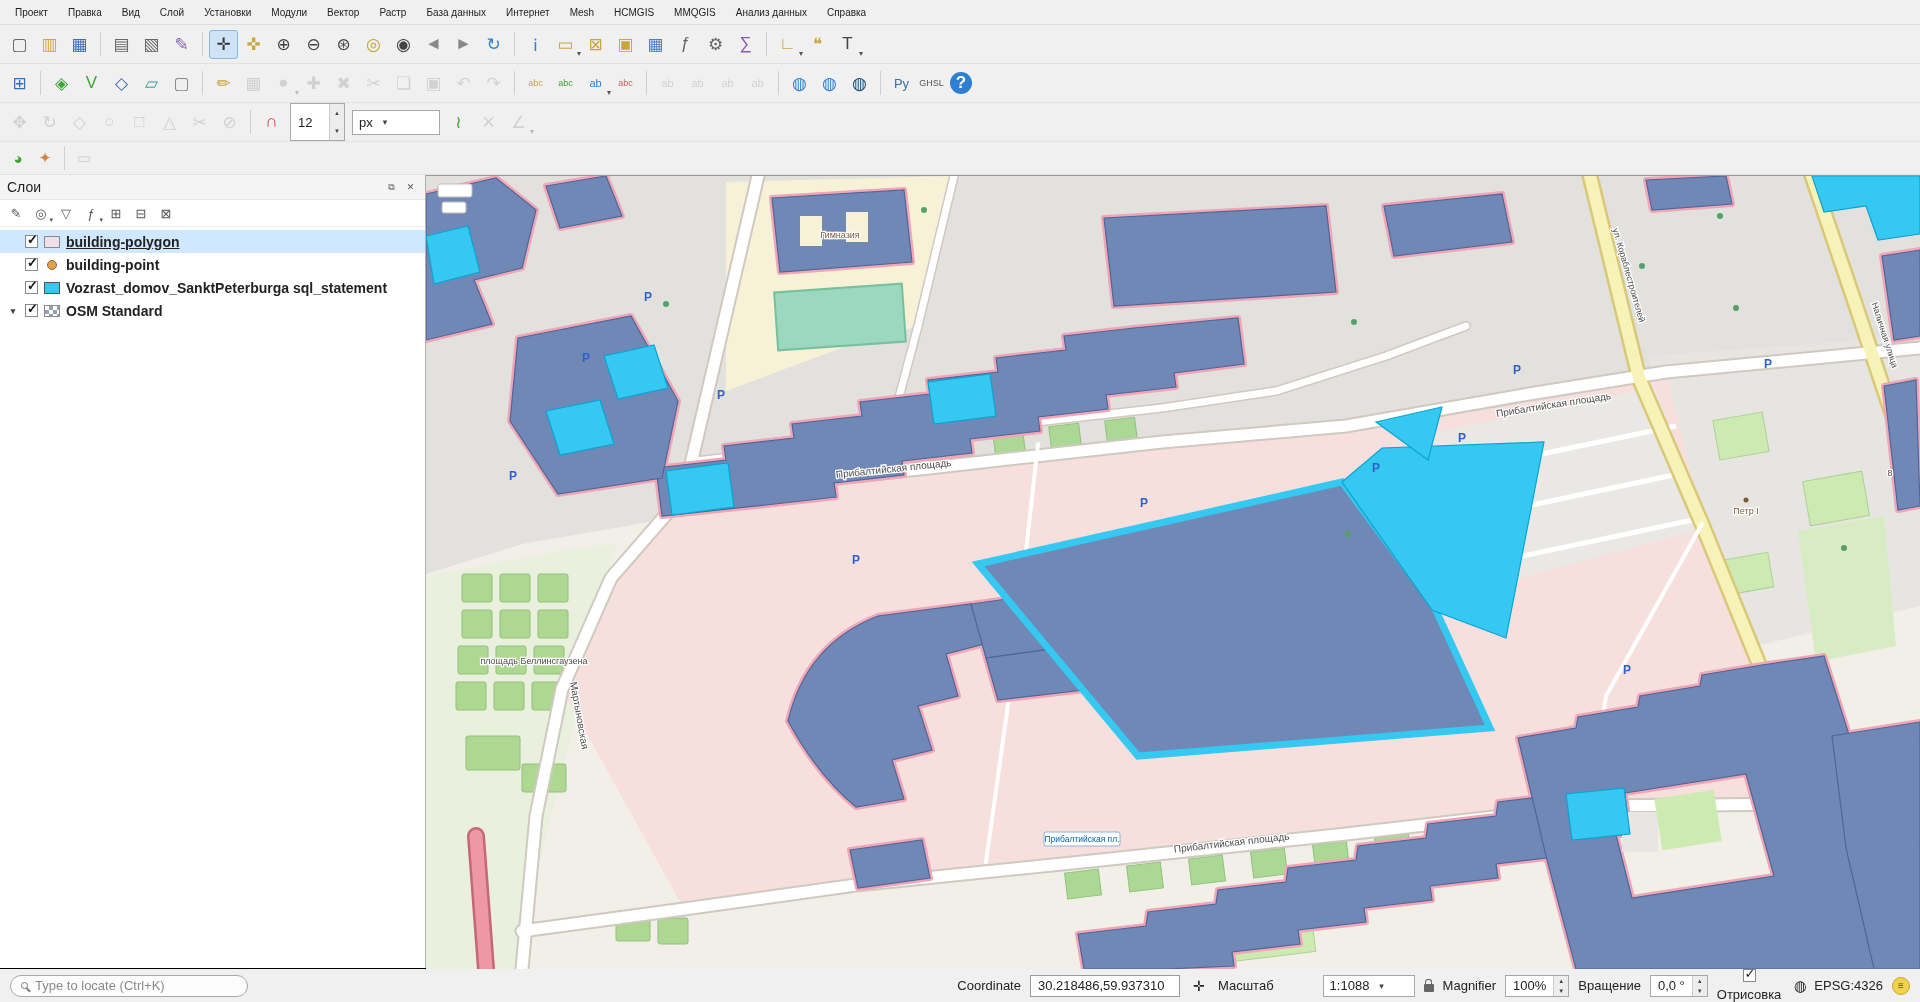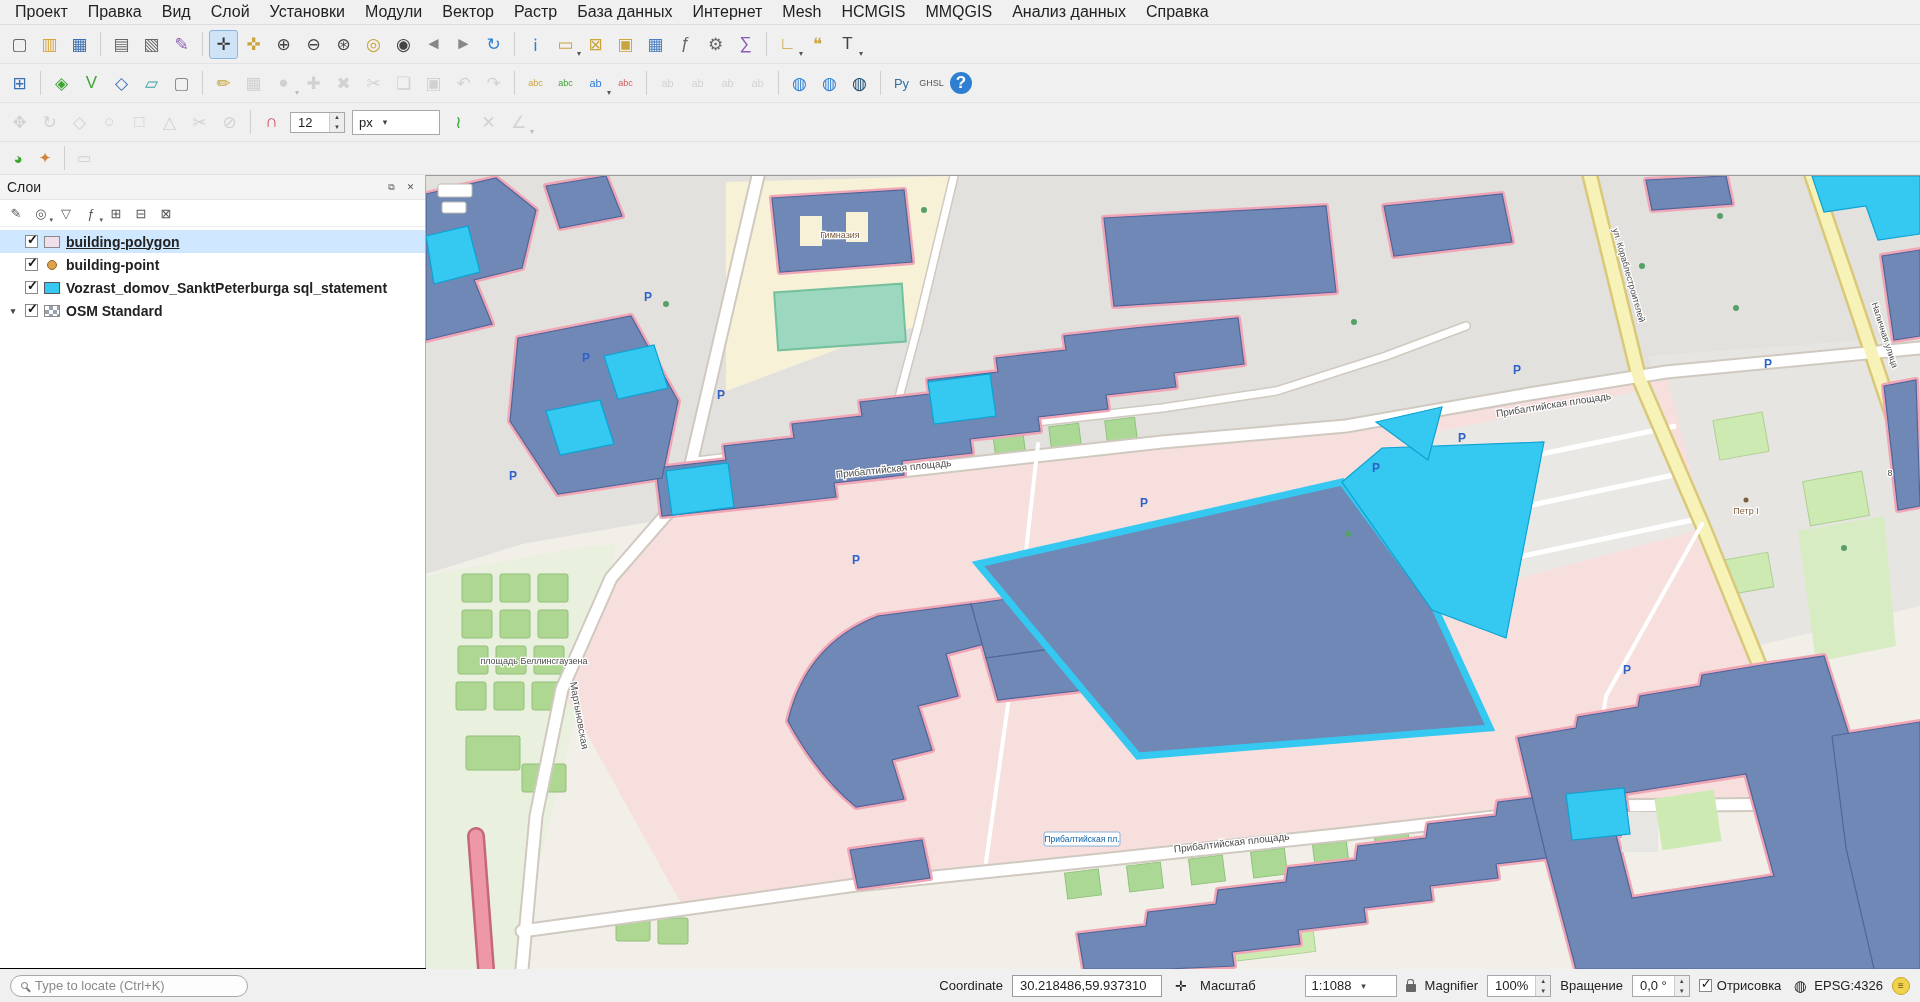--- a/index.html
+++ b/index.html
@@ -1,34 +1,34 @@
 <!DOCTYPE html>
 <html style="--accent: #2e7fd1; --selection-cyan: #35c8f0; --building-blue: #6f88b5; --building-halo-pink: #f0a6b4; --osm-bg: #f2efe9; --plaza-pink: #f6dfdd; --road-yellow: #f6f2b8; --road-pink: #ee98a6; --grass-green: #cdebb0; --school-cream: #f7f2d7; --block-grey: #e3e1de;"><head>
 <meta charset="utf-8">
 <style>
   * { box-sizing: border-box; margin: 0; padding: 0; }
   html,body { width:1920px; height:1002px; overflow:hidden; }
   body { font-family:"Liberation Sans", sans-serif; background:#f0f0f0; color:#222; display:flex; flex-direction:column; }
 
   
   .menubar { height:25px; display:flex; align-items:center; padding:0 6px; gap:2px; background:#f0f0f0; border-bottom:1px solid #dcdcdc; flex:0 0 auto; }
-  .menu-item { padding:2px 9px; font-size:16px; border-radius:2px; cursor:default; }
+  .menu-item { padding:2px 9px; font-size:10px; border-radius:2px; cursor:default; }
 
   
   .toolbar { display:flex; align-items:center; background:#f0f0f0; border-bottom:1px solid #e2e2e2; padding:0 5px; gap:1px; flex:0 0 auto; }
   .tb1,.tb2,.tb3 { height:39px; }
   .tb4 { height:33px; }
   .tbtn { width:29px; height:29px; display:flex; align-items:center; justify-content:center; font-size:17px; border-radius:3px; position:relative; color:#444; }
   .tb4 .tbtn { width:26px; height:26px; font-size:15px; }
   .tbtn.active { background:#cfe3f7; border:1px solid #8ab6e0; }
   .tbtn.disabled { opacity:.35; }
   .tbtn.dropdown::after { content:"▾"; font-size:8px; position:absolute; right:-1px; bottom:1px; color:#555; }
   .tbtn.badge { background:#2e7fd1; border-radius:50%; width:22px; height:22px; margin:0 3px; font-weight:bold; }
   .tsep { width:1px; height:24px; background:#cfcfcf; margin:0 5px; }
-  .spin { display:flex; align-items:stretch; border:1px solid #a8a8a8; background:#fff; height:21px; }
+  .spin { display:flex; align-items:stretch; border:1px solid #a8a8a8; background:#fff; height:38px; }
   .spin .val { padding:0 7px; font-size:13px; display:flex; align-items:center; min-width:38px; }
   .arrows { display:flex; flex-direction:column; border-left:1px solid #ccc; width:15px; }
   .arrows span { flex:1; display:flex; align-items:center; justify-content:center; background:#ededed; color:#444; }
   .arrows span.up::before { content:"▲"; font-size:6px; }
   .arrows span.down::before { content:"▼"; font-size:6px; }
   .combo { display:flex; align-items:center; border:1px solid #a8a8a8; background:#fff; height:25px; padding:0 6px; font-size:13px; gap:10px; }
   .combo::after { content:"▾"; font-size:9px; color:#444; }
 
   
   .content { display:flex; flex:1 1 auto; height:793px; }
@@ -86,21 +86,21 @@
   .mag::after { content:""; position:absolute; width:5px; height:1.5px; background:#777; transform:rotate(45deg); right:-4px; bottom:-2px; }
   .sb-spacer { flex:1; }
   .sbox { border:1px solid #9a9a9a; background:#fff; height:22px; display:flex; align-items:center; padding:0 7px; font-size:13px; }
   .sb-icon { width:20px; height:20px; display:flex; align-items:center; justify-content:center; font-size:14px; color:#222; }
   .extent-icon::before { content:"✛"; }
   .crs-icon::before { content:"◍"; font-size:15px; }
   .lock { width:10px; height:8px; background:#666; border-radius:1px; position:relative; margin-top:5px; }
   .lock::before { content:""; position:absolute; top:-5px; left:1.5px; width:5px; height:5px; border:1.5px solid #666; border-bottom:none; border-radius:3px 3px 0 0; }
   .statusbar .spin { height:22px; }
   .statusbar .combo { height:22px;margin-left:40px; }
-  .render-box { display:flex; align-items:center; gap:5px; }
+  .render-box { display:flex; align-items:center; gap:5px;flex-direction:column; }
   .msg-icon { width:18px; height:18px; border-radius:50%; background:#f0d24c; border:1px solid #c8a828; display:flex; align-items:center; justify-content:center; font-size:10px; color:#6b5310; font-weight:bold; }
   .msg-icon::before { content:"≡"; }
 </style>
 </head>
 <body>
 
 <div class="menubar">
   <span class="menu-item">Проект</span>
     <span class="menu-item">Правка</span>
     <span class="menu-item">Вид</span>

